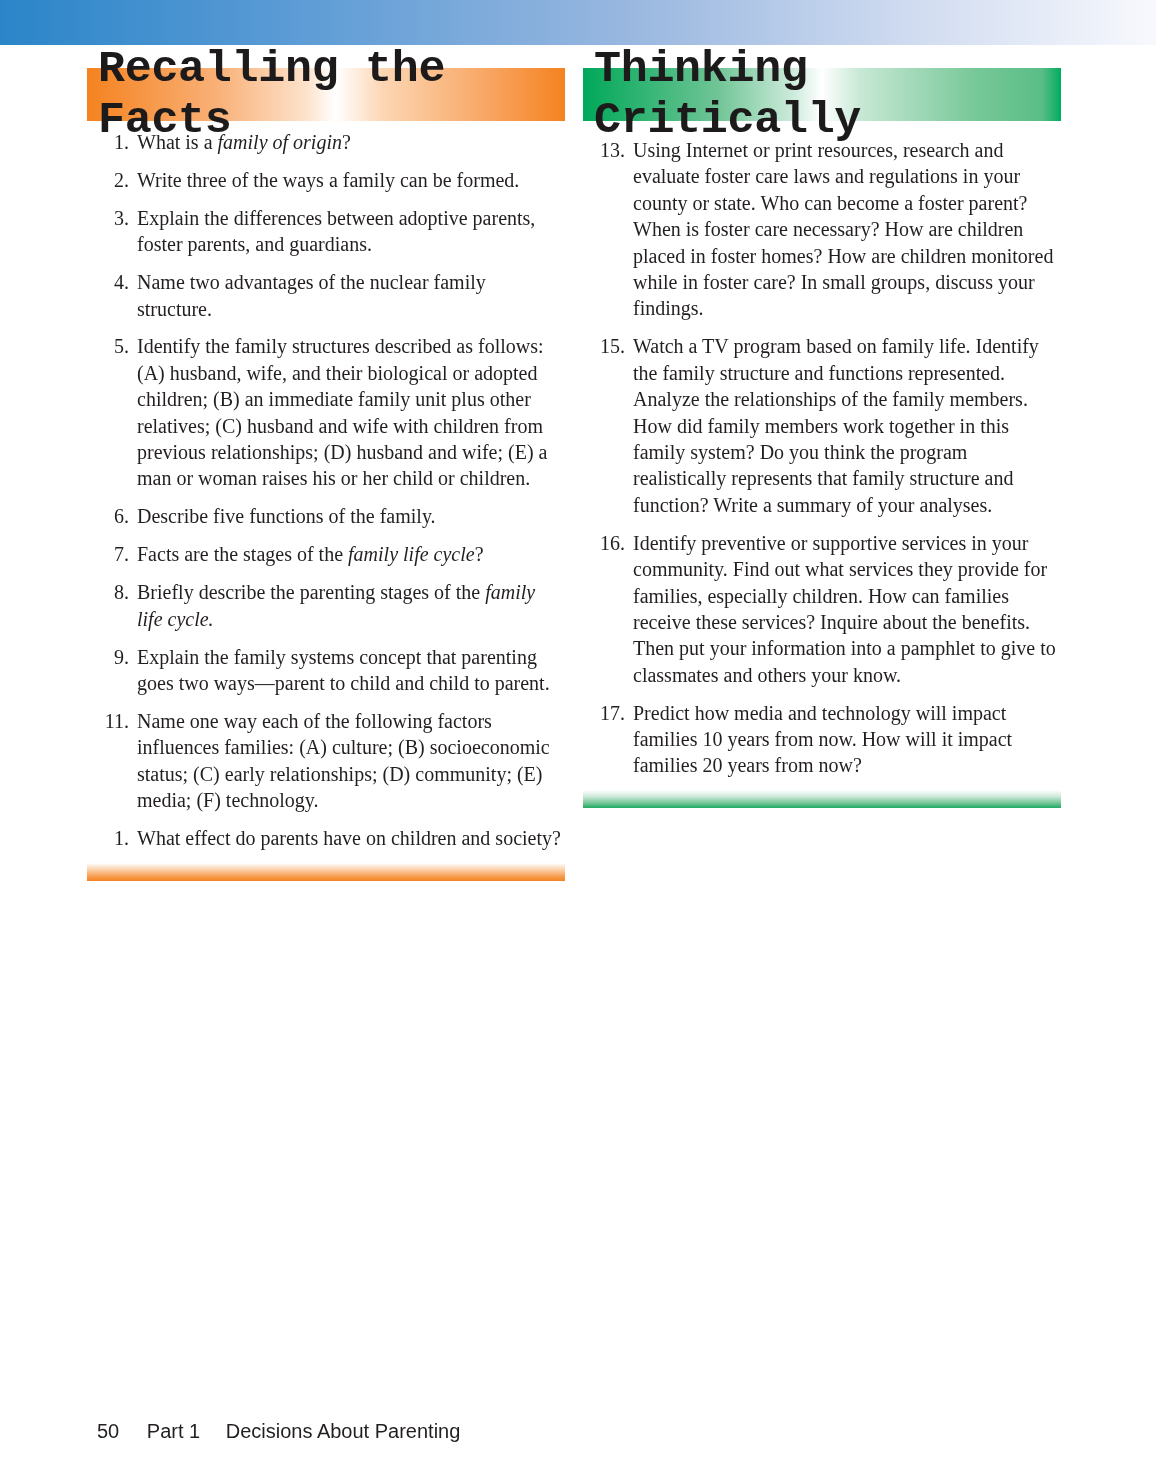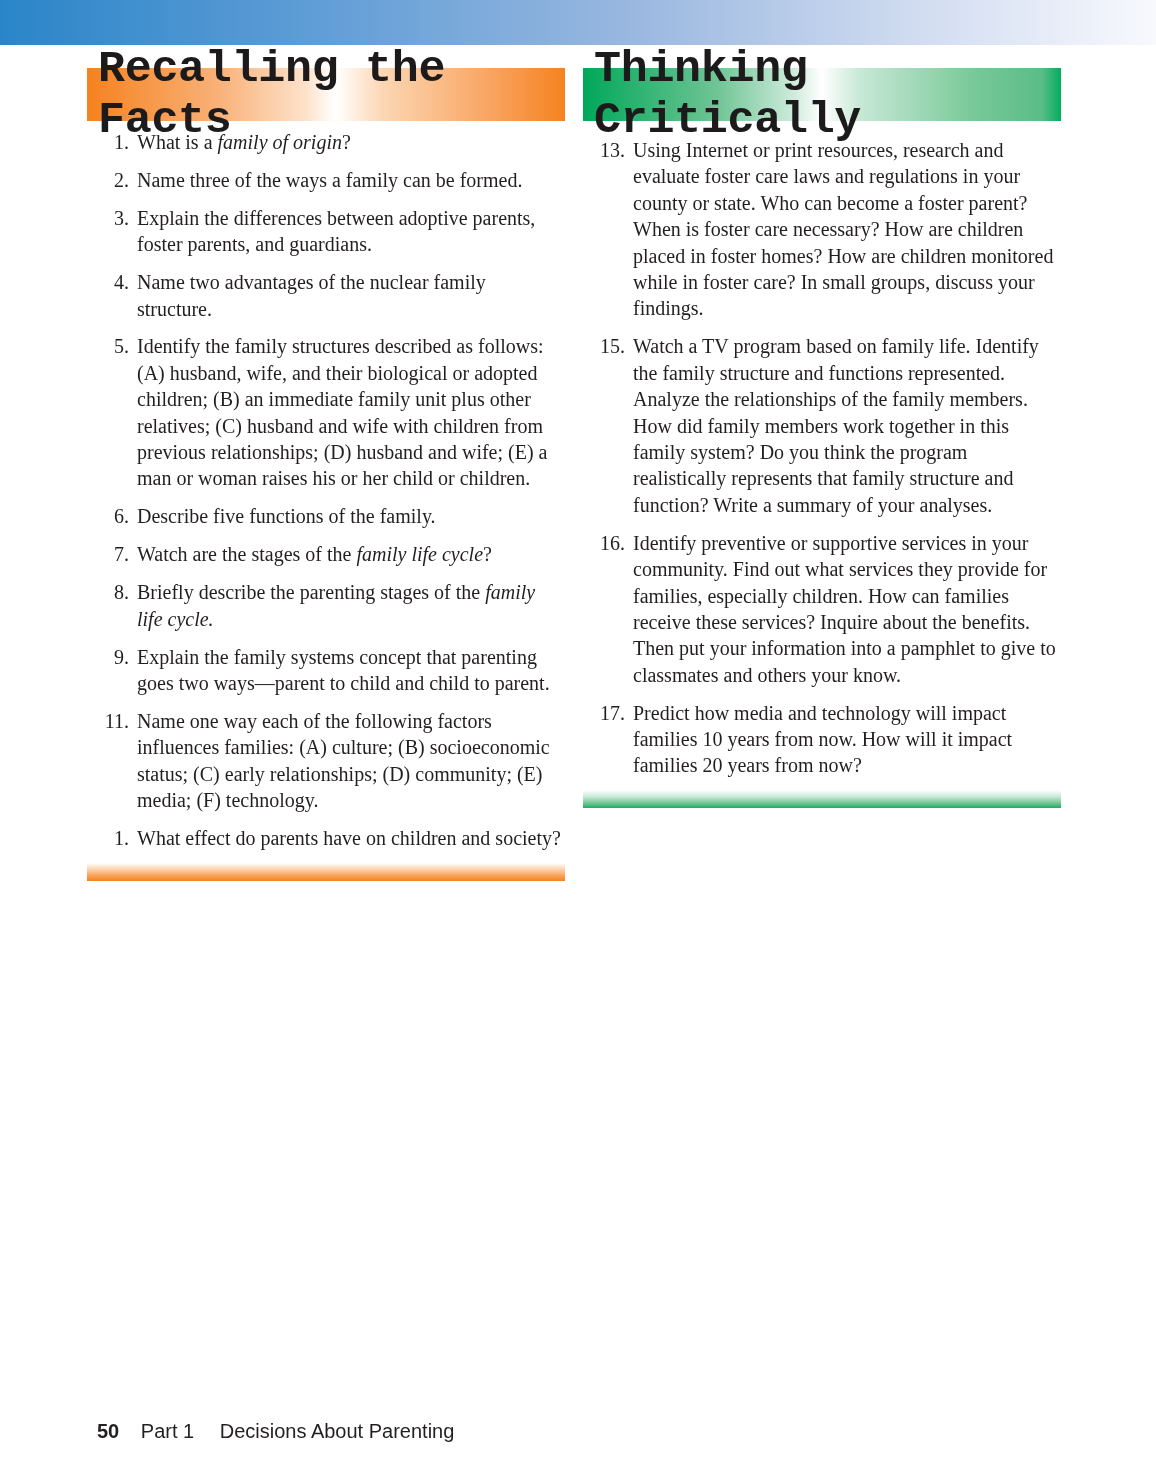--- a/index.html
+++ b/index.html
@@ -41,38 +41,38 @@
     font-family: "Liberation Serif", "DejaVu Serif", serif;
   }
   .qtext i { }
   .bottom-bar { height: 18px; margin-top: 5px; }
   .bar-orange { background: linear-gradient(to bottom, #ffffff 0%, #fbd3ae 35%, #f79c4e 75%, #f5821f 100%); }
   .bar-green { background: linear-gradient(to bottom, #ffffff 0%, #cfeadb 35%, #6cc391 75%, #1eaa62 100%); }
   .footer {
     position: absolute; left: 97px; top: 1420px;
     font-family: "Liberation Sans", "DejaVu Sans", sans-serif; font-size: 20px; color: #231f20;
   }
-  .footer .page-num { font-weight: bold; margin-right: 16px; }
+  .footer .page-num { font-weight: normal; margin-right: 22px; }
   .footer .part { margin-right: 20px; }
 </style>
 </head>
 <body>
 
 <div class="top-bar"></div>
 
 <div class="column col-left">
   <div class="section-header header-orange">Recalling the Facts</div>
   <ol class="qlist">
       <li class="qitem"><span class="qnum">1.</span><span class="qtext"><span>What is a </span><i>family of origin</i><span>?</span></span></li>
-      <li class="qitem"><span class="qnum">2.</span><span class="qtext"><span>Name three of the ways a family can be formed.</span></span></li>
+      <li class="qitem"><span class="qnum">2.</span><span class="qtext"><span>Write three of the ways a family can be formed.</span></span></li>
       <li class="qitem"><span class="qnum">3.</span><span class="qtext"><span>Explain the differences between adoptive parents, foster parents, and guardians.</span></span></li>
       <li class="qitem"><span class="qnum">4.</span><span class="qtext"><span>Name two advantages of the nuclear family structure.</span></span></li>
       <li class="qitem"><span class="qnum">5.</span><span class="qtext"><span>Identify the family structures described as follows: (A) husband, wife, and their biological or adopted children; (B) an immediate family unit plus other relatives; (C) husband and wife with children from previous relationships; (D) husband and wife; (E) a man or woman raises his or her child or children.</span></span></li>
       <li class="qitem"><span class="qnum">6.</span><span class="qtext"><span>Describe five functions of the family.</span></span></li>
-      <li class="qitem"><span class="qnum">7.</span><span class="qtext"><span>Watch are the stages of the </span><i>family life cycle</i><span>?</span></span></li>
+      <li class="qitem"><span class="qnum">7.</span><span class="qtext"><span>Facts are the stages of the </span><i>family life cycle</i><span>?</span></span></li>
       <li class="qitem"><span class="qnum">8.</span><span class="qtext"><span>Briefly describe the parenting stages of the </span><i>family life cycle.</i></span></li>
       <li class="qitem"><span class="qnum">9.</span><span class="qtext"><span>Explain the family systems concept that parenting goes two ways—parent to child and child to parent.</span></span></li>
       <li class="qitem"><span class="qnum">11.</span><span class="qtext"><span>Name one way each of the following factors influences families: (A) culture; (B) socioeconomic status; (C) early relationships; (D) community; (E) media; (F) technology.</span></span></li>
       <li class="qitem"><span class="qnum">1.</span><span class="qtext"><span>What effect do parents have on children and society?</span></span></li>
     </ol>
   <div class="bottom-bar bar-orange"></div>
 </div>
 
 <div class="column col-right">
   <div class="section-header header-green">Thinking Critically</div>

